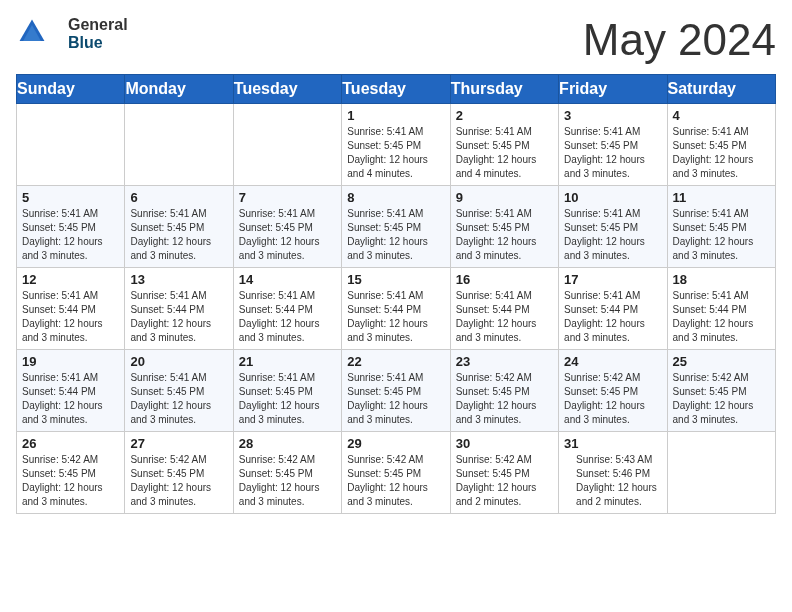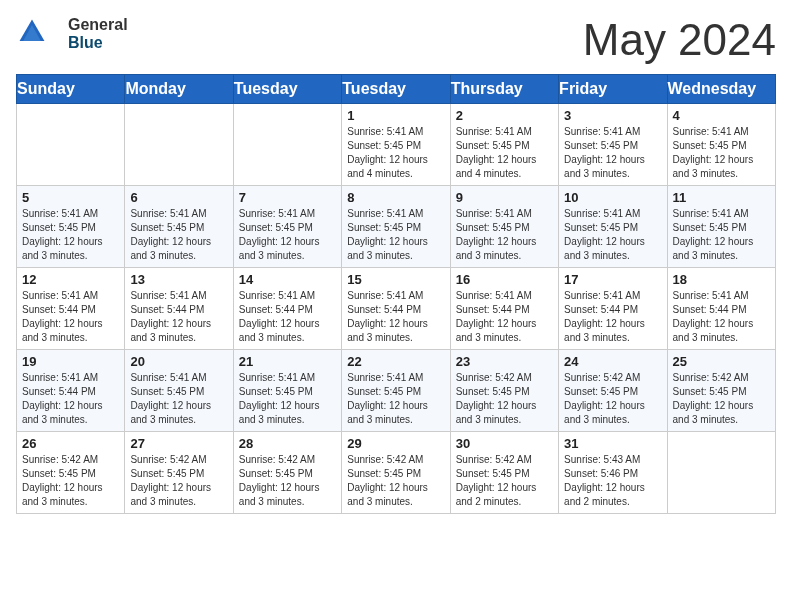--- a/index.html
+++ b/index.html
@@ -114,21 +114,21 @@
 
 <table class="calendar">
   <thead>
     <tr>
     <th>Sunday</th>
         <th>Monday</th>
         <th>Tuesday</th>
         <th>Tuesday</th>
         <th>Thursday</th>
         <th>Friday</th>
-        <th>Wednesday</th>
+        <th>Saturday</th>
       </tr>
   </thead>
   <tbody id="calendar-body">
   <tr>
         <td class="empty-cell"></td>
         <td class="empty-cell"></td>
         <td class="empty-cell"></td>
         <td>
           <div class="day-num">1</div>
           <div class="day-info" style="white-space: pre-line;">Sunrise: 5:41 AM
@@ -342,21 +342,21 @@
         </td>
         <td>
           <div class="day-num">30</div>
           <div class="day-info" style="white-space: pre-line;">Sunrise: 5:42 AM
 Sunset: 5:45 PM
 Daylight: 12 hours
 and 2 minutes.</div>
         </td>
         <td>
           <div class="day-num">31</div>
-          <div class="day-info" style="white-space: pre-line;">Sunrise: 5:43 AM
+          <div class="day-info" style="white-space: pre-line; margin-left: 12px;">Sunrise: 5:43 AM
 Sunset: 5:46 PM
 Daylight: 12 hours
 and 2 minutes.</div>
         </td>
         <td class="empty-cell"></td>
       </tr>
     </tbody>
 </table>
 
 </body></html>

